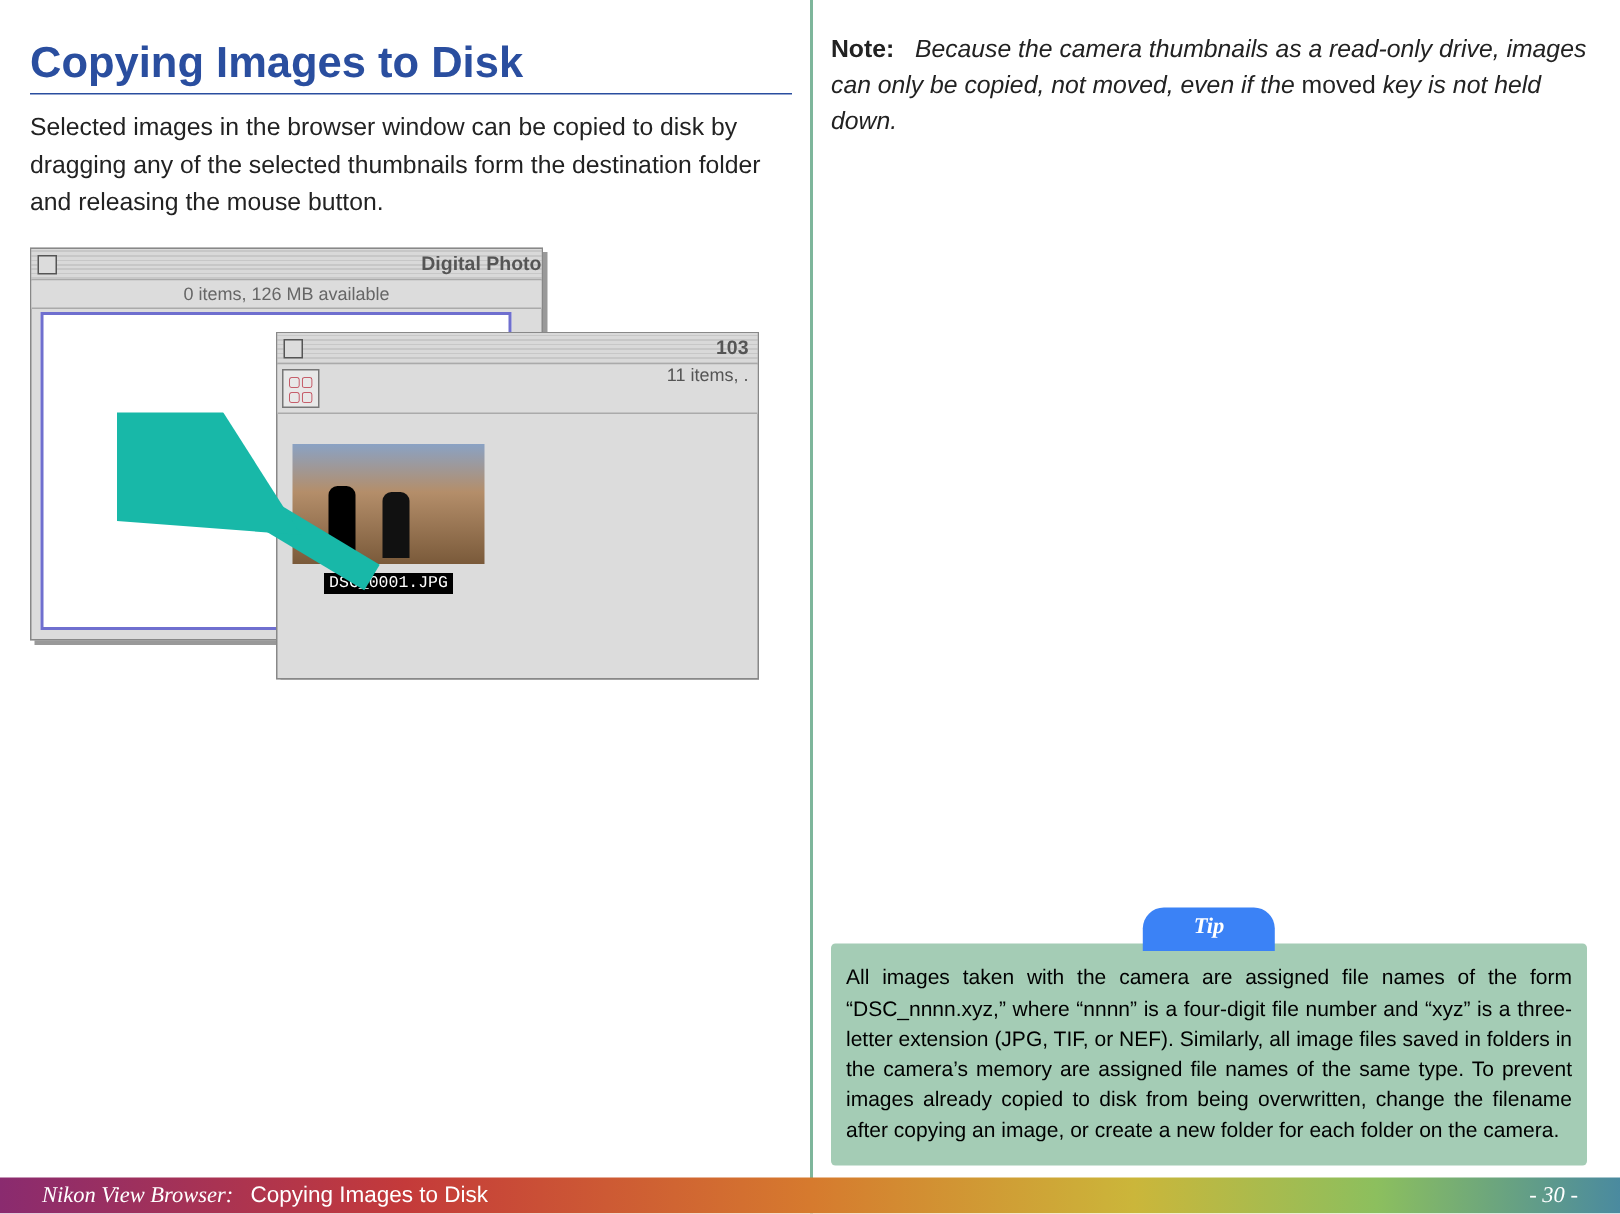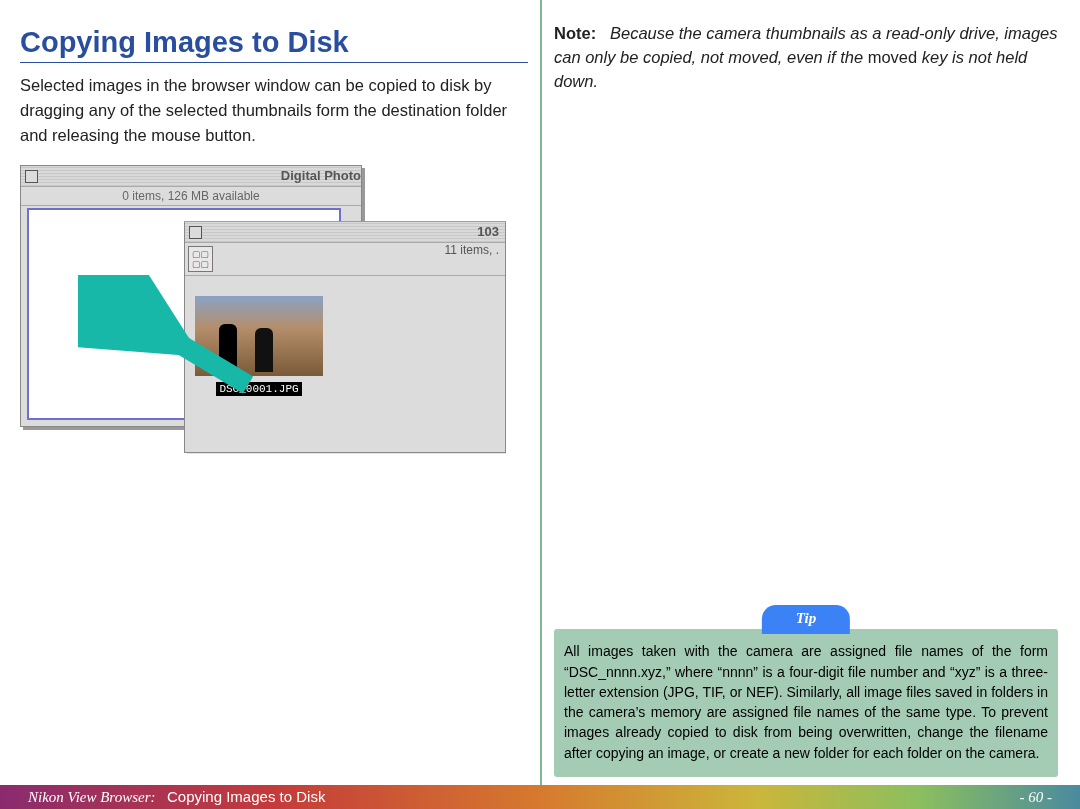--- a/index.html
+++ b/index.html
@@ -282,14 +282,14 @@
       <span>All images taken with the camera are assigned file names of the form “DSC_nnnn.xyz,” where “nnnn” is a four-digit file number and “xyz” is a three-letter extension (JPG, TIF, or NEF).  Similarly, all image files saved in folders in the camera’s memory are assigned file names of the same type.  To prevent images already copied to disk from being overwritten, change the filename after copying an image, or create a new folder for each folder on the camera.</span>
     </div>
   </div>
 </div>
 
 <div class="footer">
   <div>
     <span class="crumb-app">Nikon View Browser</span><span>:&nbsp;</span>
     <span class="crumb-sec">Copying Images to Disk</span>
   </div>
-  <div>- 60 -</div>
+  <div>- 30 -</div>
 </div>
 
 </body></html>

